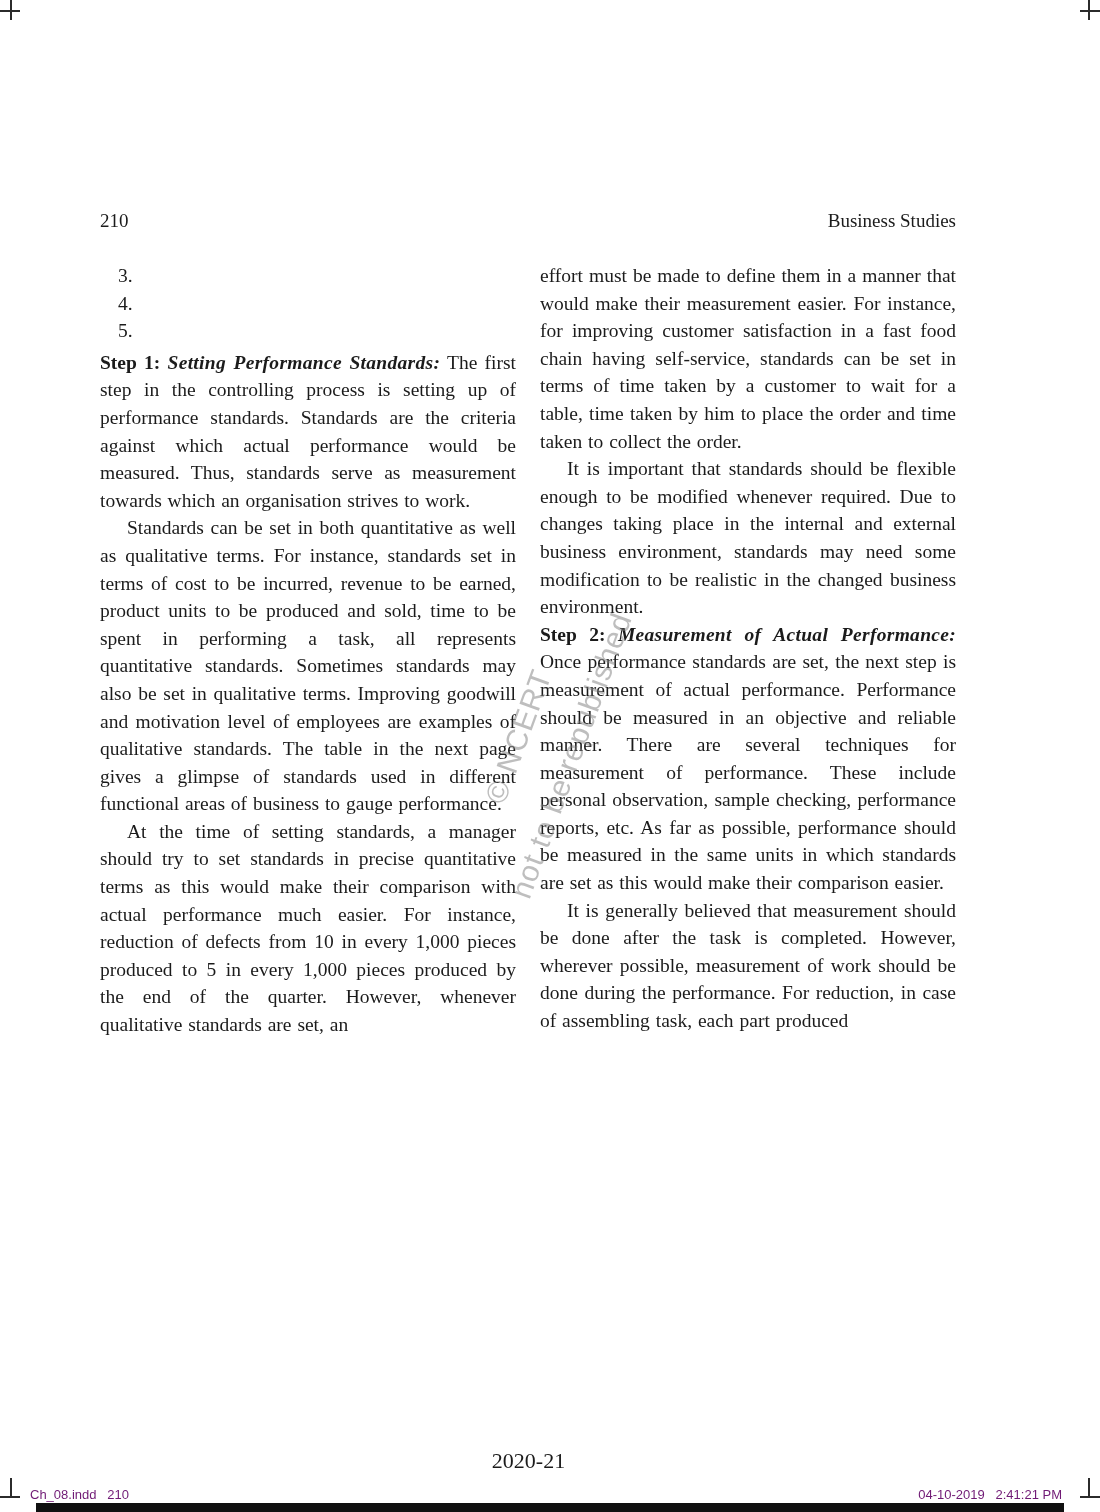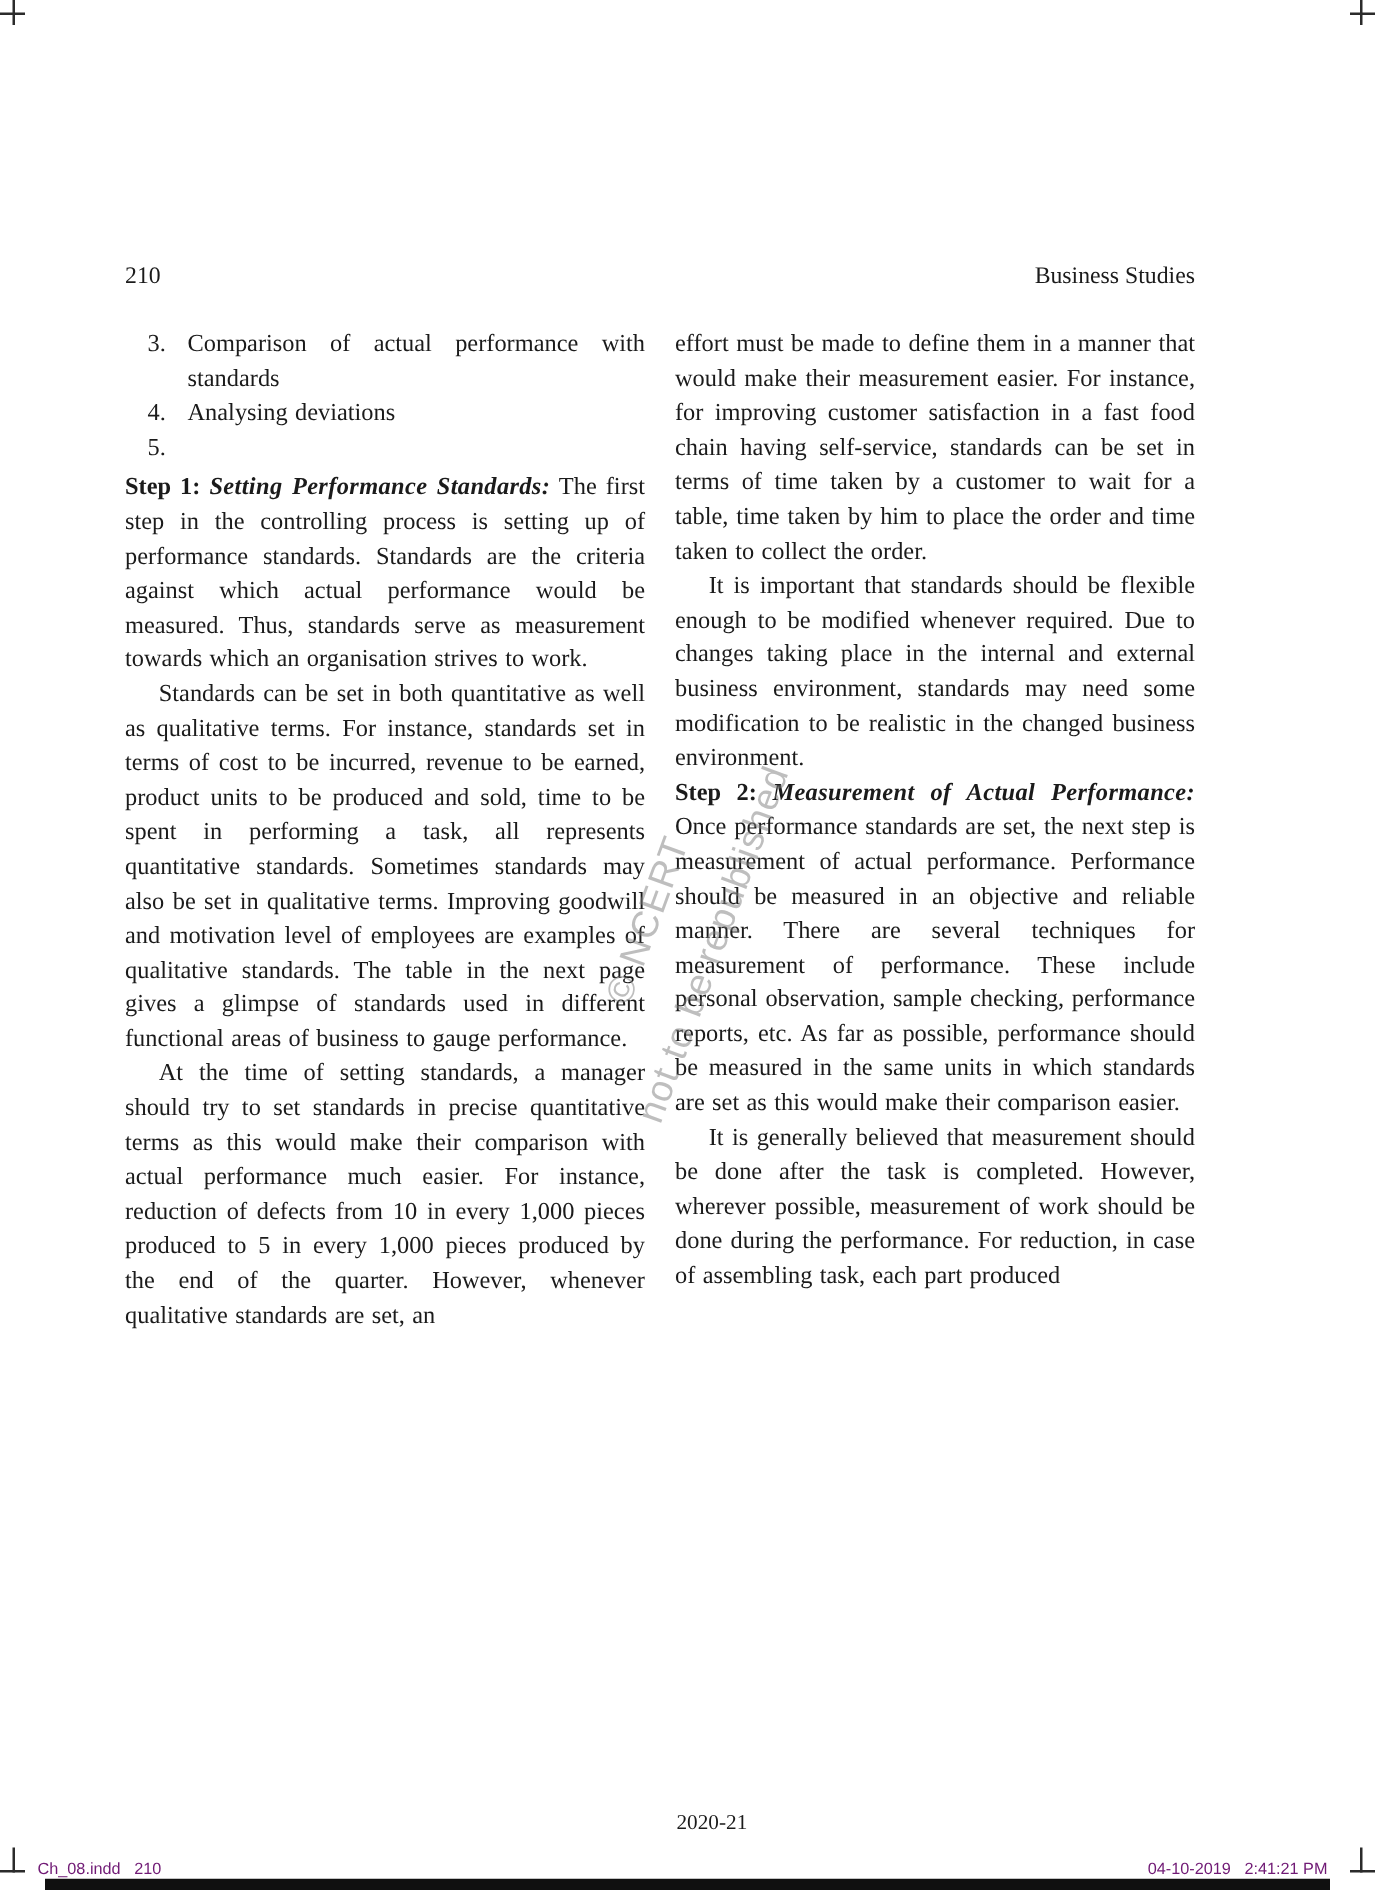--- a/index.html
+++ b/index.html
@@ -49,21 +49,21 @@
     font-family: "Liberation Sans", sans-serif;
     font-size: 30px;
     line-height: 56px;
     color: rgba(125,125,125,0.5);
     letter-spacing: 1px;
     pointer-events: none;
   }
 
   .footer-year {
     position: absolute; left: 0; top: 1448px; width: 1057px;
-    text-align: center; font-size: 17px; padding-left: 41px;
+    text-align: center; font-size: 22px;
   }
 
   .slug {
     position: absolute; top: 1487px;
     font-family: "Liberation Sans", sans-serif;
     font-size: 13px; color: #701a75;
     white-space: pre;
   }
   .slug-left { left: 30px; }
   .slug-right { right: 38px; }
@@ -91,25 +91,23 @@
     <span>210</span>
     <span>Business Studies</span>
   </div>
 
   <div class="columns">
 
     <div class="col">
       <div class="numbered-list">
         <div class="list-item">
           <span class="list-num">3.</span>
-          <span class="list-text">Comparison of actual performance with standards</span>
         </div>
         <div class="list-item">
           <span class="list-num">4.</span>
-          <span class="list-text">Analysing deviations</span>
         </div>
         <div class="list-item">
           <span class="list-num">5.</span>
         </div>
       </div>
 
       <p><span class="step-label">Step 1:</span> <span class="step-title">Setting Performance Standards:</span> <span>The first step in the controlling process is setting up of performance standards. Standards are the criteria against which actual performance would be measured. Thus, standards serve as measurement towards which an organisation strives to work.</span></p>
 
       <p class="indent">Standards can be set in both quantitative as well as qualitative terms. For instance, standards set in terms of cost to be incurred, revenue to be earned, product units to be produced and sold, time to be spent in performing a task, all represents quantitative standards. Sometimes standards may also be set in qualitative terms. Improving goodwill and motivation level of employees are examples of qualitative standards. The table in the next page gives a glimpse of standards used in different functional areas of business to gauge performance.</p>
 

